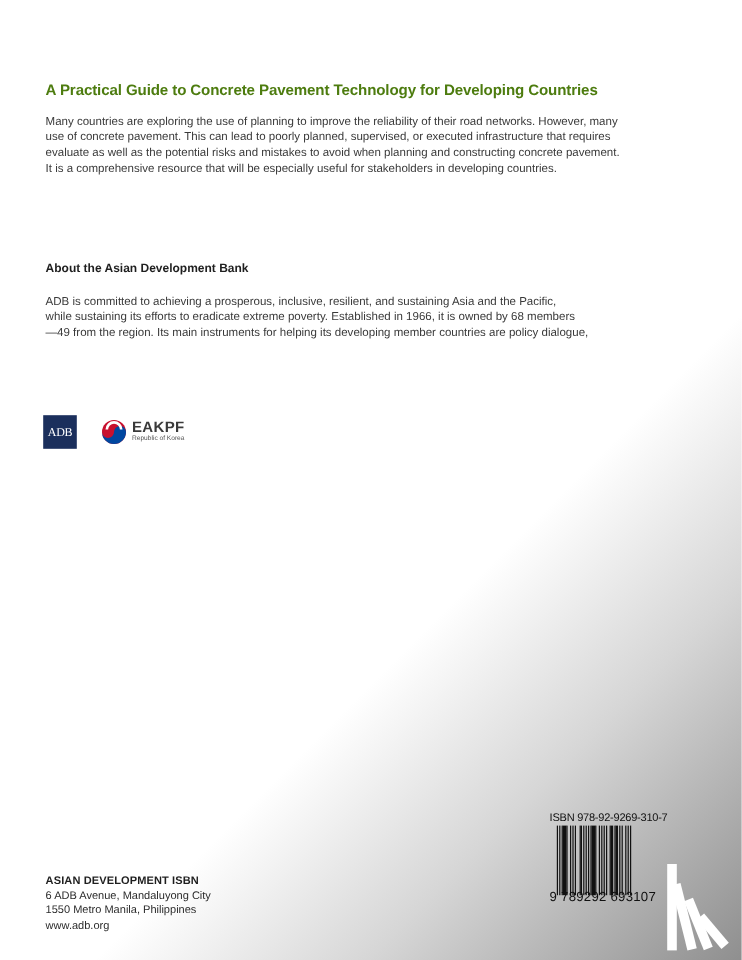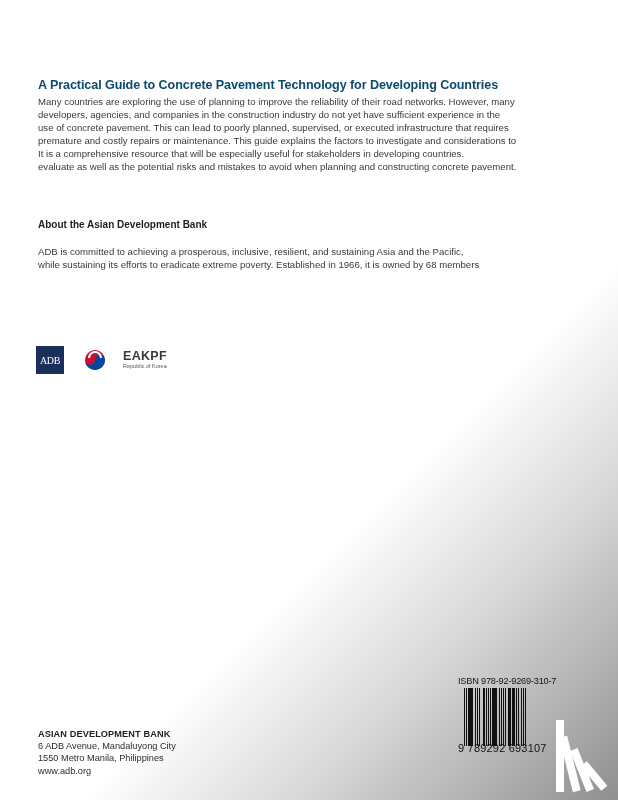--- a/index.html
+++ b/index.html
@@ -3,43 +3,43 @@
 <meta charset="utf-8">
 <style>
   html, body { margin: 0; padding: 0; }
   body {
     width: 618px; height: 800px; position: relative; overflow: hidden;
     background: linear-gradient(135deg, #ffffff 0%, #ffffff 62%, #d6d6d6 78%, #8f8f8f 100%);
     font-family: "Liberation Sans", sans-serif;
     color: #2b2b2b;
   }
   .title {
-    position: absolute; left: 38px; top: 78px;
-    font-size: 12.6px; font-weight: bold; color: #0c4a6e; letter-spacing: -0.1px;
+    position: absolute; left: 38px; top: 68px;
+    font-size: 12.6px; font-weight: bold; color: #4d7c0f; letter-spacing: -0.1px;
     white-space: nowrap;
   }
   .para {
     position: absolute; left: 38px; width: 540px;
     font-size: 9.6px; line-height: 12.9px; color: #3a3a3a;
   }
   .para .line { display: block; white-space: nowrap; }
   .p1 { top: 96px; }
   .h2 {
     position: absolute; left: 38px; top: 219px;
     font-size: 10px; font-weight: bold; color: #1f1f1f;
   }
   .p2 { top: 246px; }
   .logo-adb {
     position: absolute; left: 36px; top: 346px; width: 28px; height: 28px;
     background: #1b2f5c; color: #fff;
     font-family: "Liberation Serif", serif; font-size: 10px; letter-spacing: -0.3px;
     display: flex; align-items: center; justify-content: center;
   }
   .logo-eakpf {
-    position: absolute; left: 84px; top: 345px; height: 30px; display: flex; align-items: center; gap: 13px;
+    position: absolute; left: 84px; top: 345px; height: 30px; display: flex; align-items: center;
   }
   .logo-eakpf svg { width: 22px; height: 22px; }
   .eakpf-text { margin-left: 4px; display: flex; flex-direction: column; }
   .eakpf-name { font-size: 12.5px; font-weight: bold; color: #3a3a3a; line-height: 13px; letter-spacing: 0.3px; }
   .eakpf-sub { font-size: 5.5px; color: #555; line-height: 7px; }
   .address {
     position: absolute; left: 38px; top: 728px;
     font-size: 9.2px; line-height: 12.2px; color: #2b2b2b;
   }
   .address .org { font-weight: bold; color: #1f1f1f; letter-spacing: 0.1px; }
@@ -59,53 +59,52 @@
   }
   .book-deco { position: absolute; left: 554px; top: 718px; width: 70px; height: 80px; }
 </style>
 </head>
 <body>
 
 <div class="title">A Practical Guide to Concrete Pavement Technology for Developing Countries</div>
 
 <div class="para p1">
   <span class="line">Many countries are exploring the use of planning to improve the reliability of their road networks. However, many</span>
-  <span class="line">developers, agencies, and companies in the construction industry do not yet have sufficient experience in the</span>
   <span class="line">use of concrete pavement. This can lead to poorly planned, supervised, or executed infrastructure that requires</span>
-  <span class="line">premature and costly repairs or maintenance. This guide explains the factors to investigate and considerations to</span>
+  <span class="line">evaluate as well as the potential risks and mistakes to avoid when planning and constructing concrete pavement.</span>
   <span class="line">It is a comprehensive resource that will be especially useful for stakeholders in developing countries.</span>
-  <span class="line">evaluate as well as the potential risks and mistakes to avoid when planning and constructing concrete pavement.</span>
 </div>
 
 <div class="h2">About the Asian Development Bank</div>
 
 <div class="para p2">
   <span class="line">ADB is committed to achieving a prosperous, inclusive, resilient, and sustaining Asia and the Pacific,</span>
   <span class="line">while sustaining its efforts to eradicate extreme poverty. Established in 1966, it is owned by 68 members</span>
+  <span class="line">—49 from the region. Its main instruments for helping its developing member countries are policy dialogue,</span>
 </div>
 
 <div class="logo-adb">
   <span>ADB</span>
 </div>
 
 <div class="logo-eakpf">
   <svg viewBox="0 0 22 22">
     <circle cx="11" cy="11" r="10" fill="#c8102e"></circle>
     <path d="M1 11 A10 10 0 0 0 21 11 A5 5 0 0 0 11 11 A5 5 0 0 1 1 11 Z" fill="#0047a0"></path>
     <circle cx="11" cy="11" r="4.2" fill="#ffffff" opacity="0.0"></circle>
     <path d="M5 9 A6 6 0 0 1 17 9" fill="none" stroke="#ffffff" stroke-width="2.2"></path>
   </svg>
   <div class="eakpf-text">
     <span class="eakpf-name">EAKPF</span>
     <span class="eakpf-sub">Republic of Korea</span>
   </div>
 </div>
 
 <div class="address">
-  <span class="line org">ASIAN DEVELOPMENT BANK</span>
+  <span class="line org">ASIAN DEVELOPMENT ISBN</span>
   <span class="line">6 ADB Avenue, Mandaluyong City</span>
   <span class="line">1550 Metro Manila, Philippines</span>
   <span class="line">www.adb.org</span>
 </div>
 
 <div class="barcode-box">
   <div class="isbn-text">ISBN 978-92-9269-310-7</div>
   <div class="bars" id="bars">
       <span style="width: 0.78px; background: rgb(17, 17, 17);"></span>
       <span style="width: 0.78px; background: transparent;"></span>

